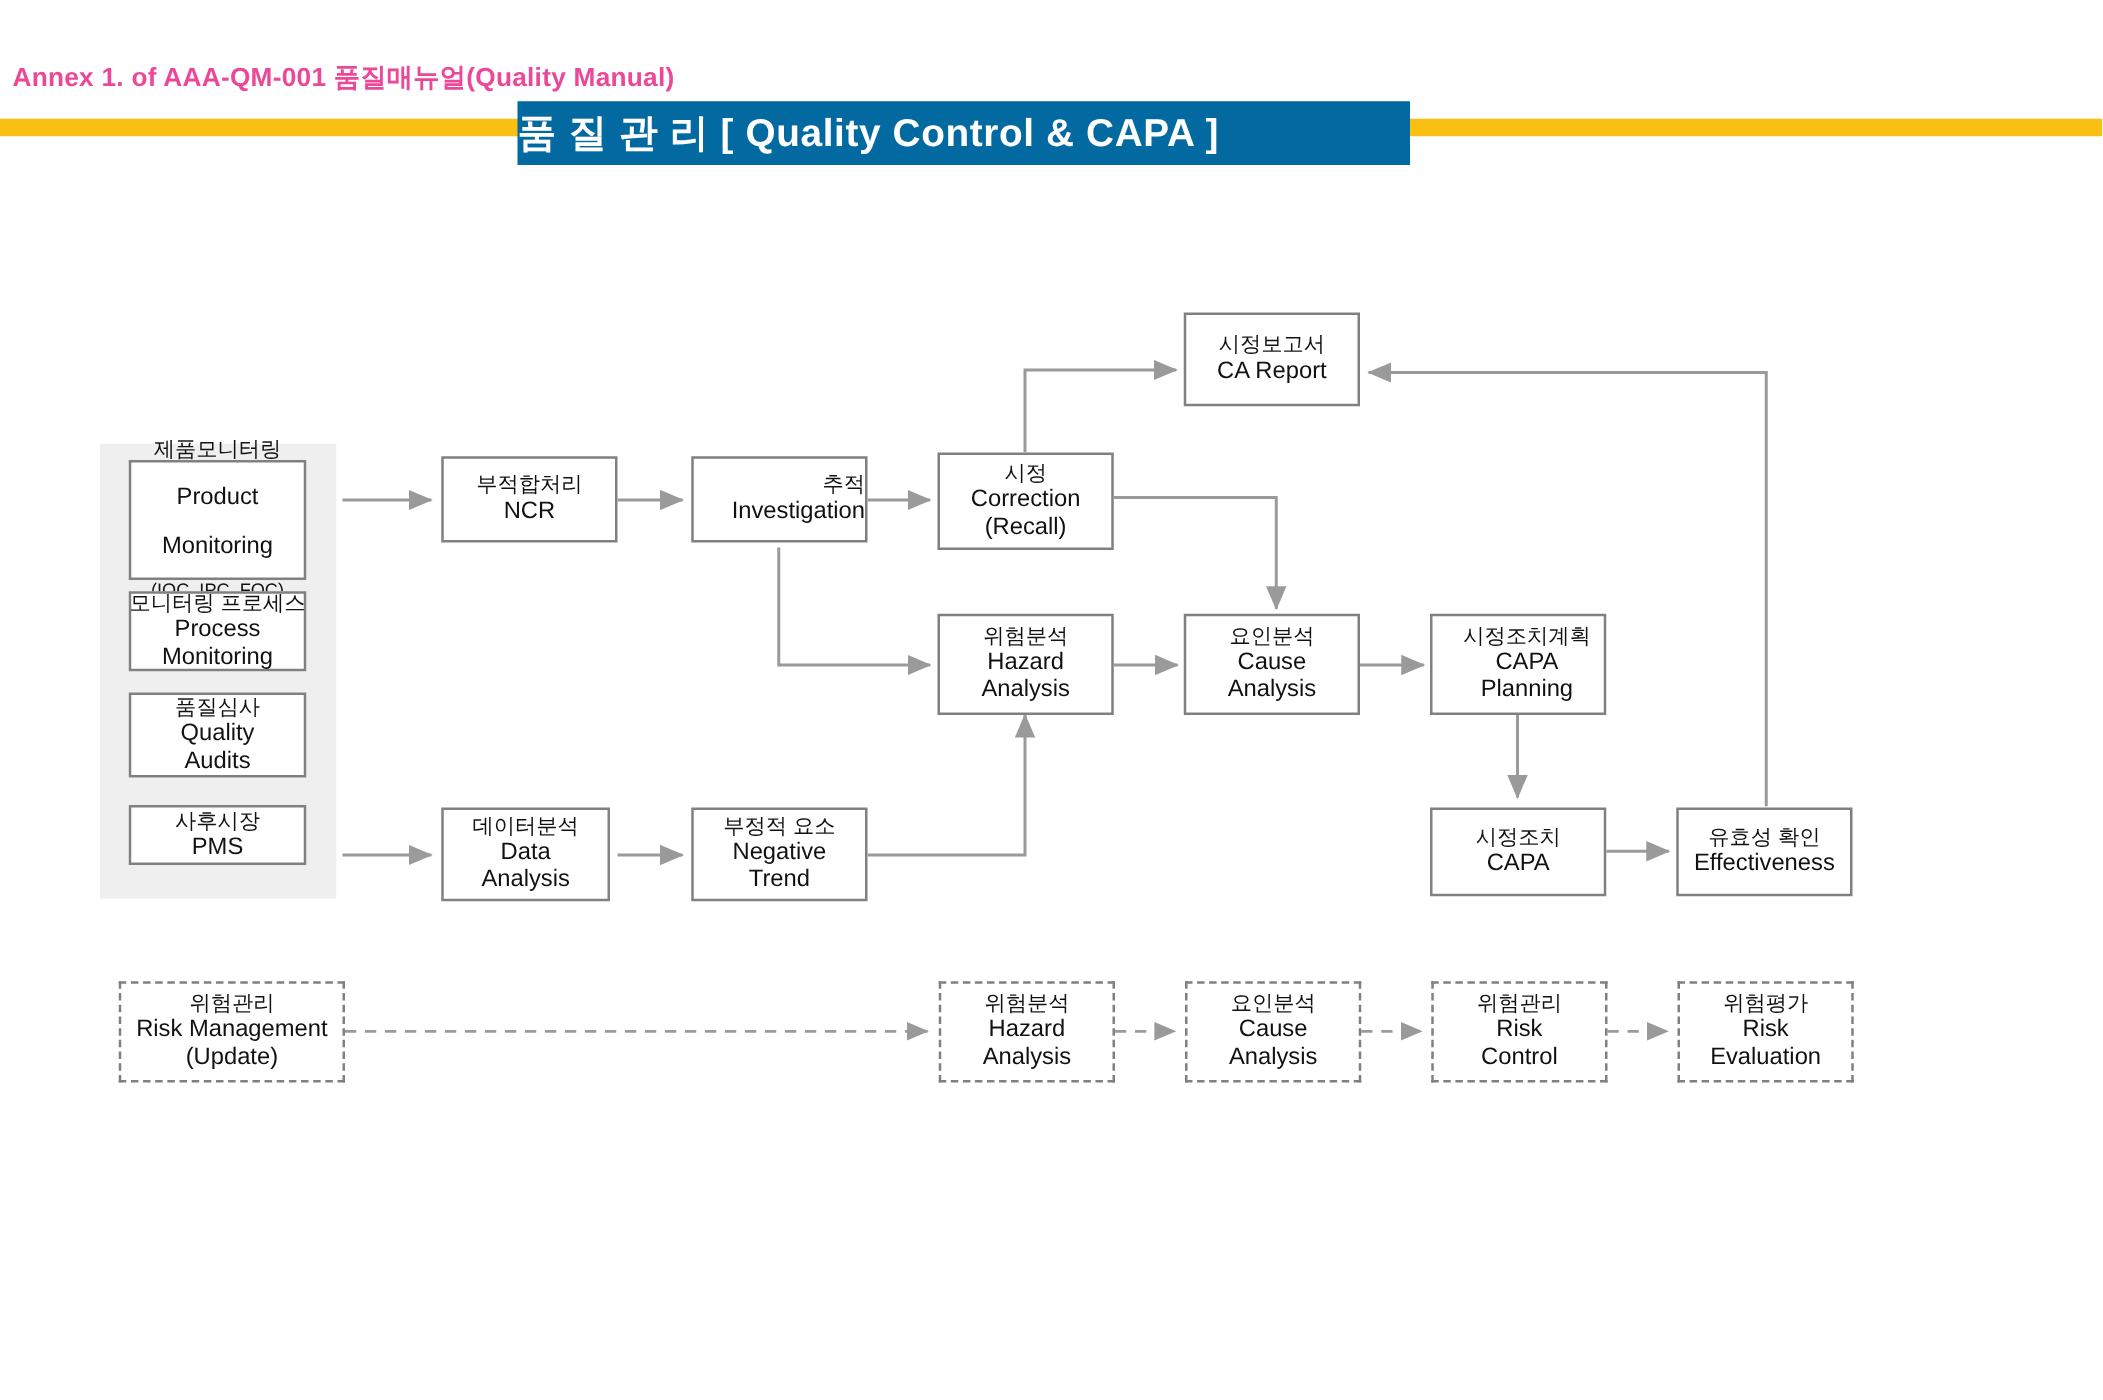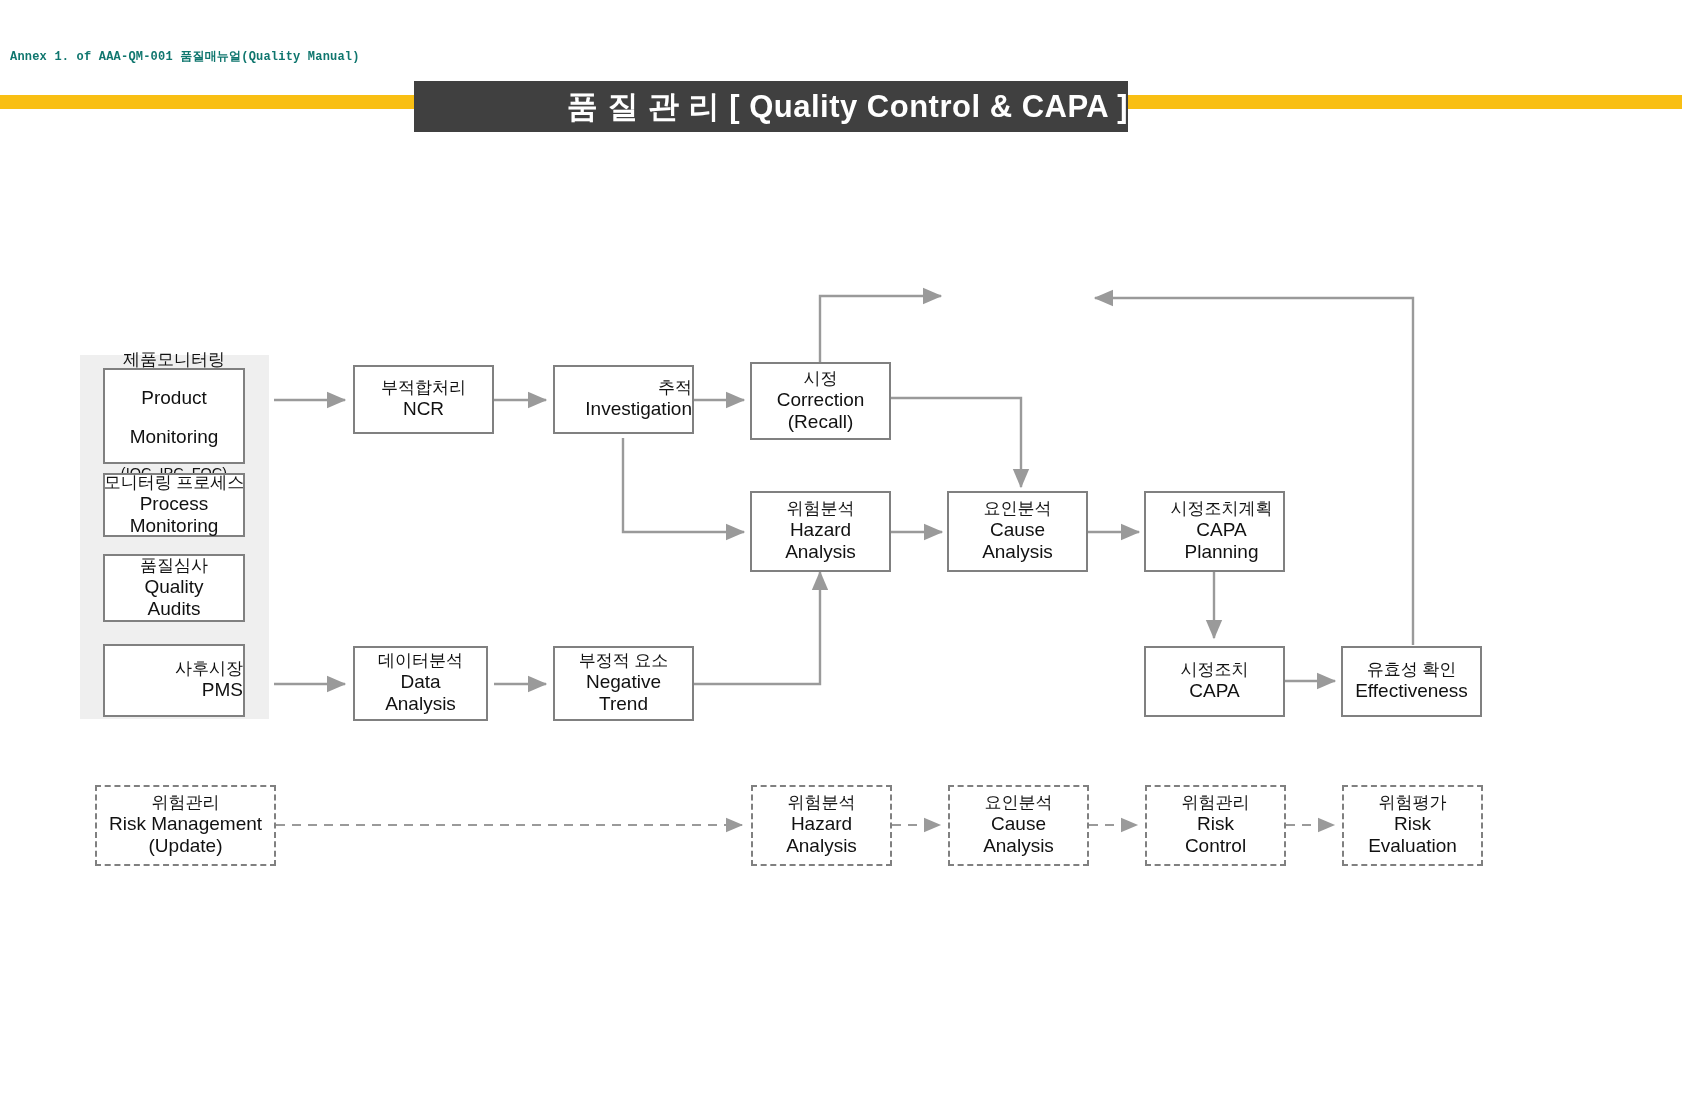--- a/index.html
+++ b/index.html
@@ -13,41 +13,40 @@
     width: 1682px;
     height: 1120px;
     background: #ffffff;
     overflow: hidden;
   }
 
   
   .annex-label {
     position: absolute;
     left: 10px; top: 48px;
-    font-size: 12px;
+    font-size: 21px;
     font-weight: bold;
-    color: #0f766e;
+    color: #ec4899;
     letter-spacing: 0.2px;
     white-space: nowrap;
-    font-family: Liberation Mono, monospace;
   }
   .yellow-bar {
     position: absolute;
     left: 0; top: 95px;
     width: 1682px; height: 14px;
     background: #f9bf13;
   }
   .title-banner {
     position: absolute;
     left: 414px; top: 81px;
     width: 714px; height: 51px;
-    background: #404040;
+    background: #0369a1;
     display: flex;
     align-items: center;
-    justify-content: flex-end;
+    justify-content: flex-start;
   }
   .title-banner .title-text {
     color: #ffffff;
     font-size: 31px;
     font-weight: bold;
     letter-spacing: 0.5px;
     white-space: nowrap;
   }
 
   
@@ -175,41 +174,45 @@
       <span class="en">Process</span>
       <span class="en">Monitoring</span>
     </div>
 
     <div class="node" style="left:103px; top:554px; width:142px; height:68px;">
       <span class="ko">품질심사</span>
       <span class="en">Quality</span>
       <span class="en">Audits</span>
     </div>
 
-    <div class="node" style="left:103px; top:644px; width:142px; height:73px;align-items:flex-end;">
+    <div class="node" style="left:103px; top:644px; width:142px; height:48px;">
       <span class="ko">사후시장</span>
       <span class="en">PMS</span>
     </div>
 
     <div class="node" style="left:353px; top:365px; width:141px; height:69px;">
       <span class="ko">부적합처리</span>
       <span class="en">NCR</span>
     </div>
 
     <div class="node" style="left:553px; top:365px; width:141px; height:69px;align-items:flex-end;">
       <span class="ko">추적</span>
       <span class="en">Investigation</span>
     </div>
 
     <div class="node" style="left:750px; top:362px; width:141px; height:78px;">
       <span class="ko">시정</span>
       <span class="en">Correction</span>
       <span class="en">(Recall)</span>
     </div>
 
+    <div class="node" style="left:947px; top:250px; width:141px; height:75px;">
+      <span class="ko">시정보고서</span>
+      <span class="en">CA Report</span>
+    </div>
 
     <div class="node" style="left:750px; top:491px; width:141px; height:81px;">
       <span class="ko">위험분석</span>
       <span class="en">Hazard</span>
       <span class="en">Analysis</span>
     </div>
 
     <div class="node" style="left:947px; top:491px; width:141px; height:81px;">
       <span class="ko">요인분석</span>
       <span class="en">Cause</span>

